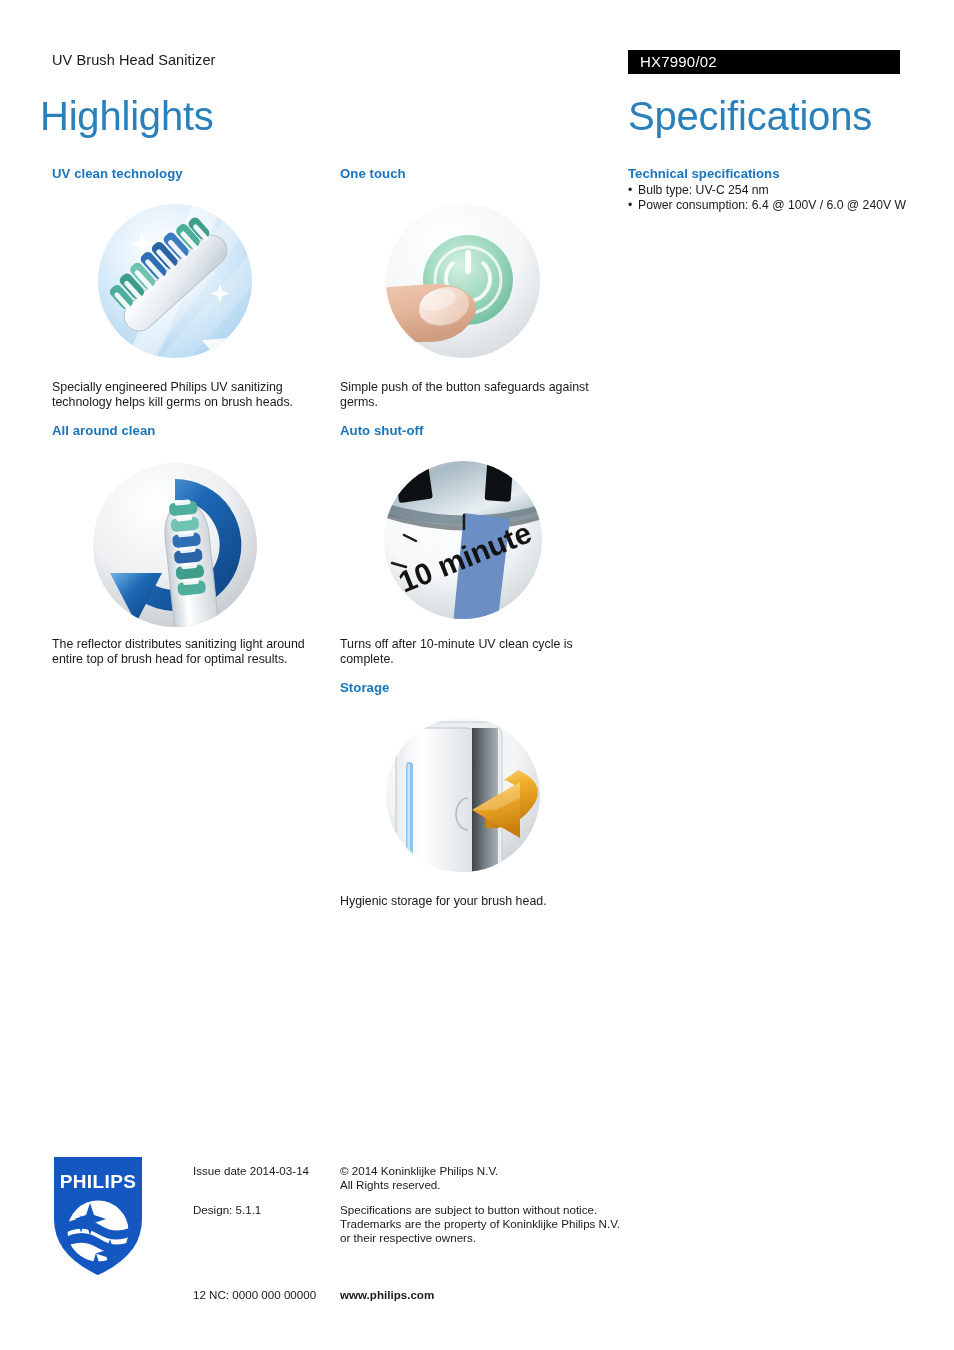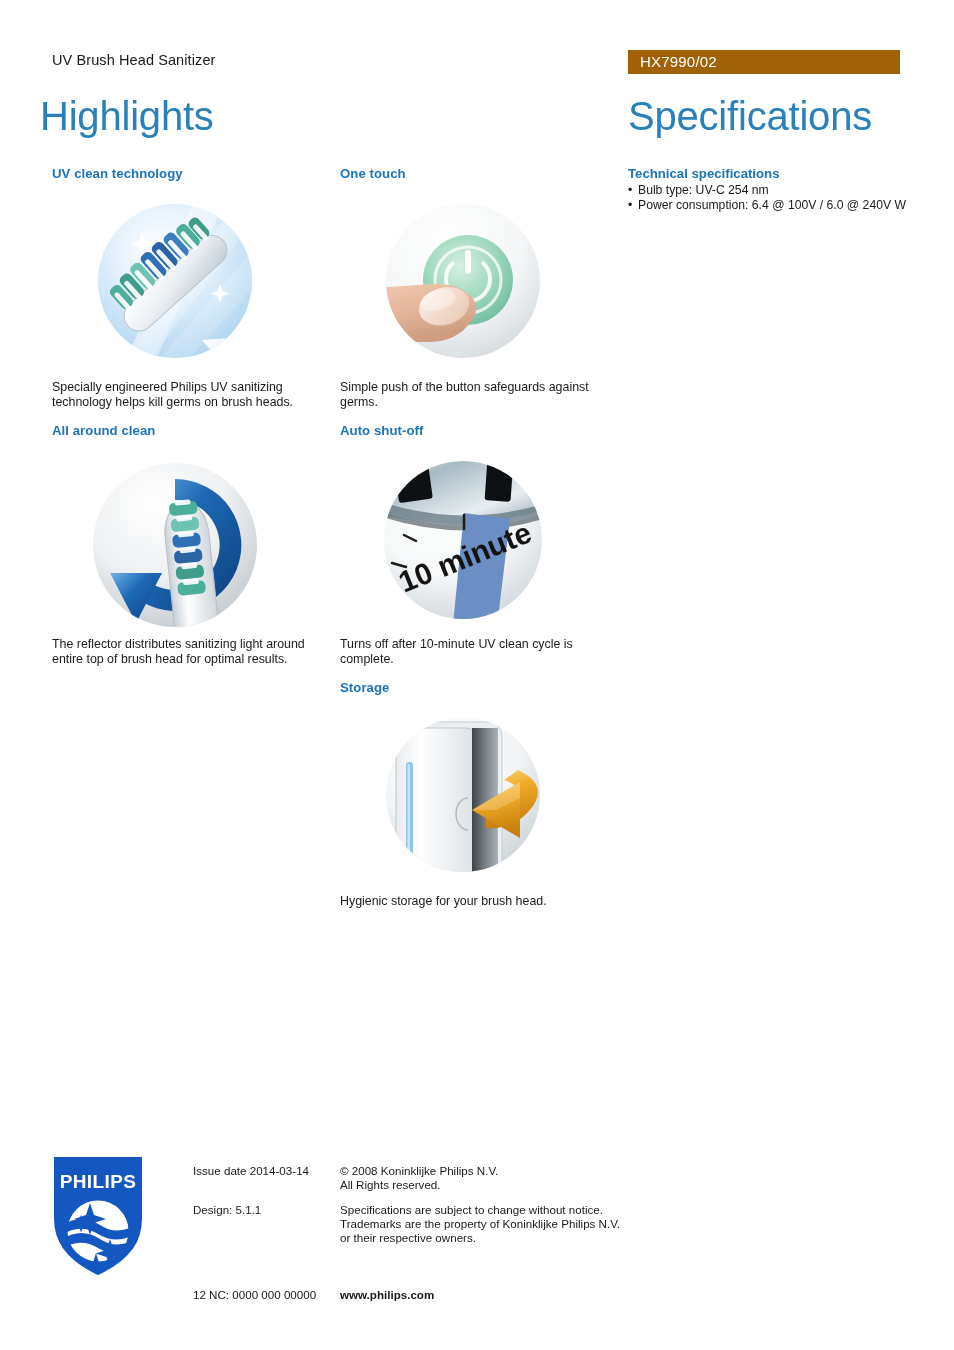--- a/index.html
+++ b/index.html
@@ -24,21 +24,21 @@
     font-size: 14.5px;
     letter-spacing: 0.1px;
     color: #1a1a1a;
   }
   .code-bar {
     position: absolute;
     left: 628px;
     top: 50px;
     width: 272px;
     height: 24px;
-    background: #a16207;
+    background: #000000;
   }
   .code-bar-text {
     position: absolute;
     left: 12px;
     top: 3px;
     color: #ffffff;
     font-size: 15px;
     letter-spacing: 0.2px;
   }
 
@@ -444,24 +444,24 @@
         <circle cx="46" cy="76" r="32" fill="none" stroke="#1557c0" stroke-width="3"></circle>
       </g>
     </svg>
   </div>
 
   <div class="foot-col-a r1">Issue date 2014-03-14</div>
   <div class="foot-col-a r2">Design: 5.1.1</div>
   <div class="foot-col-a r3">12 NC: 0000 000 00000</div>
 
   <div class="foot-col-b r1">
-    <div>© 2008 Koninklijke Philips N.V.</div>
+    <div>© 2014 Koninklijke Philips N.V.</div>
     <div>All Rights reserved.</div>
   </div>
 
   <div class="foot-col-b r2">
-    <div>Specifications are subject to change without notice.</div>
+    <div>Specifications are subject to button without notice.</div>
     <div>Trademarks are the property of Koninklijke Philips N.V.</div>
     <div>or their respective owners.</div>
   </div>
 
   <div class="foot-col-b r3 foot-bold">www.philips.com</div>
 </div>
 
 </body></html>

